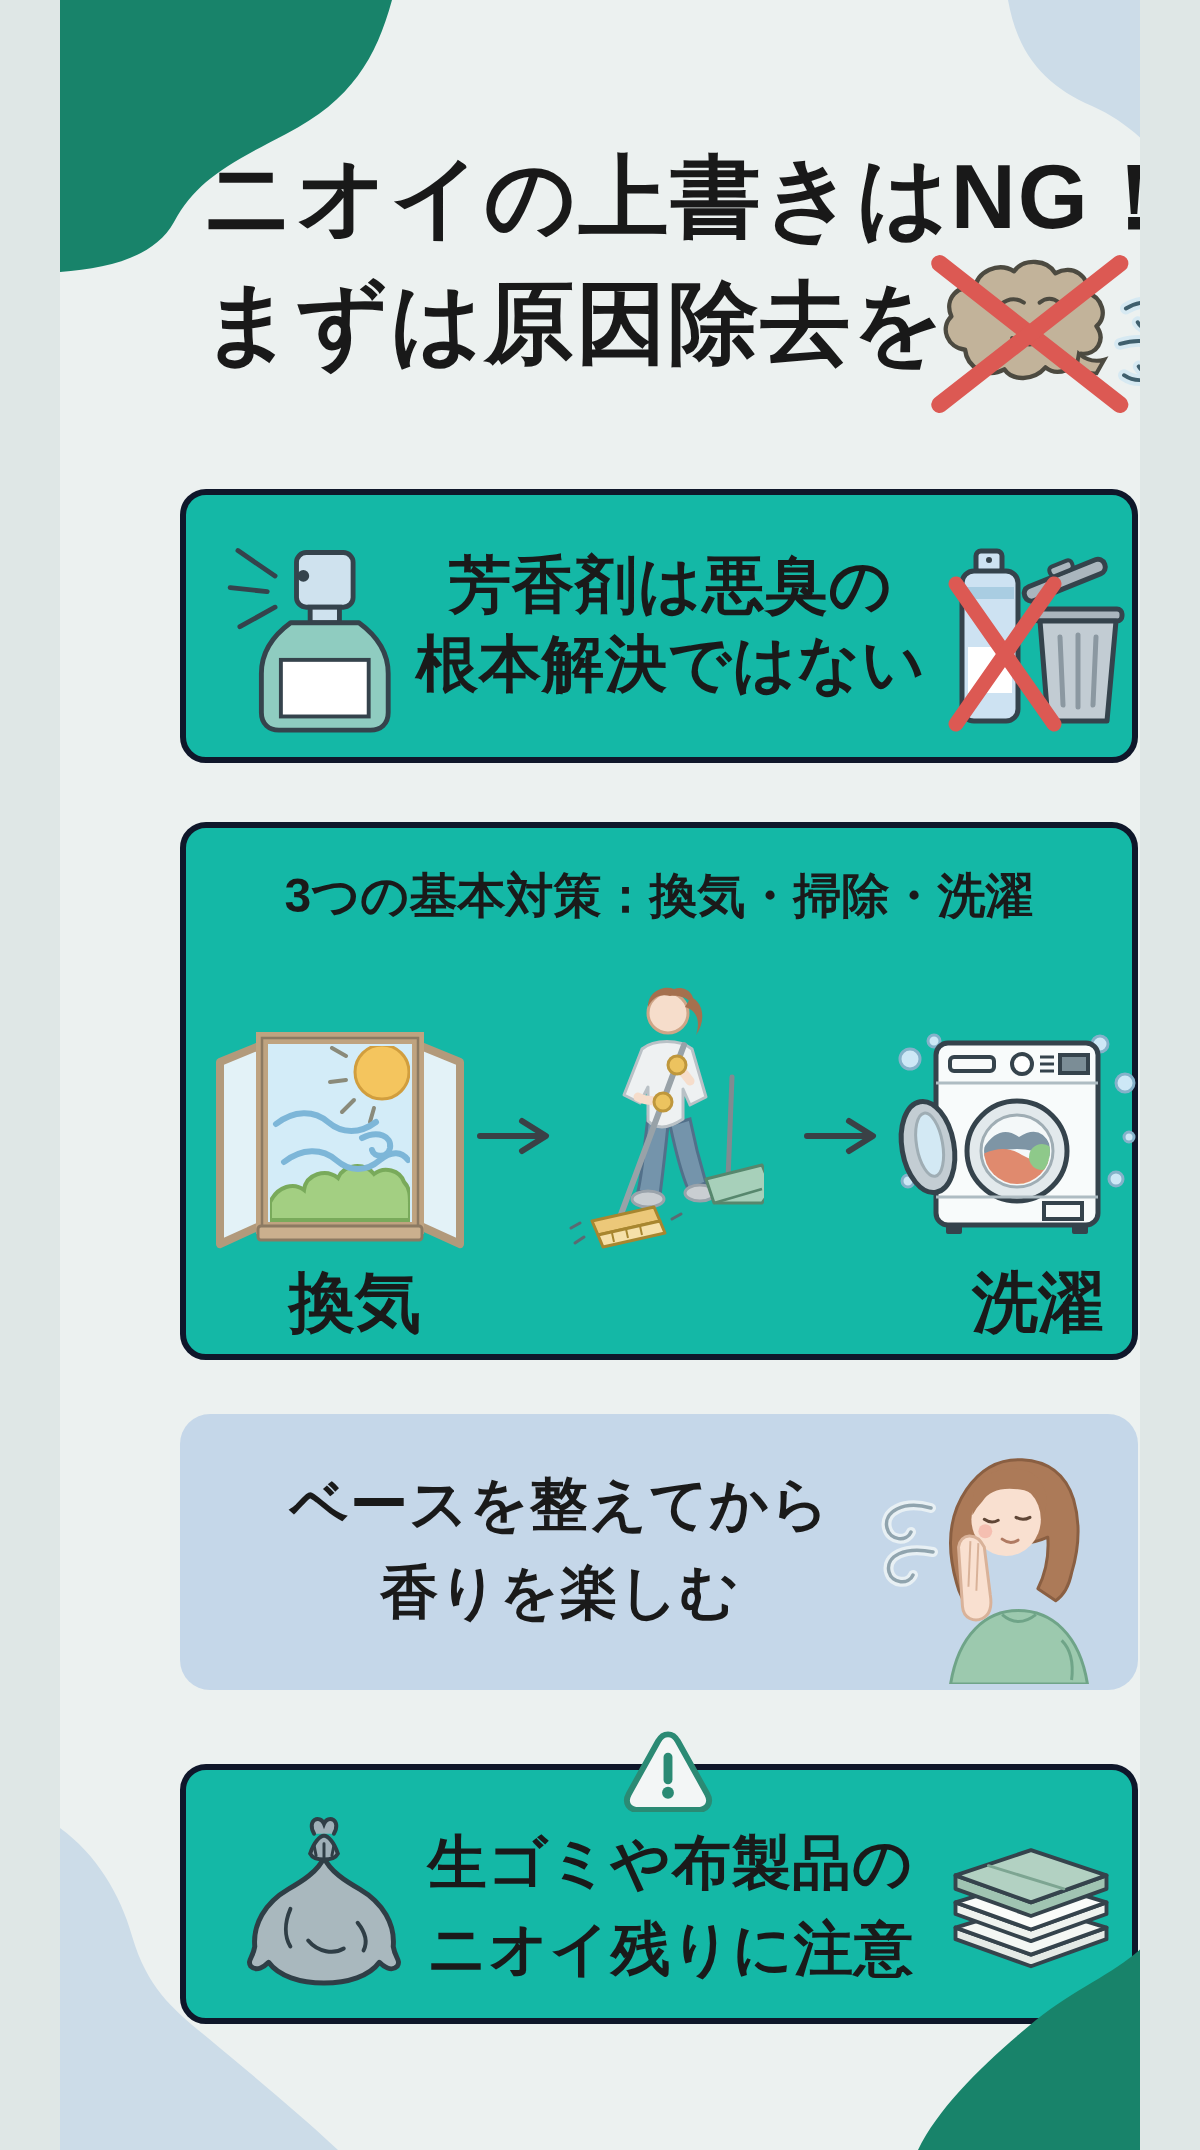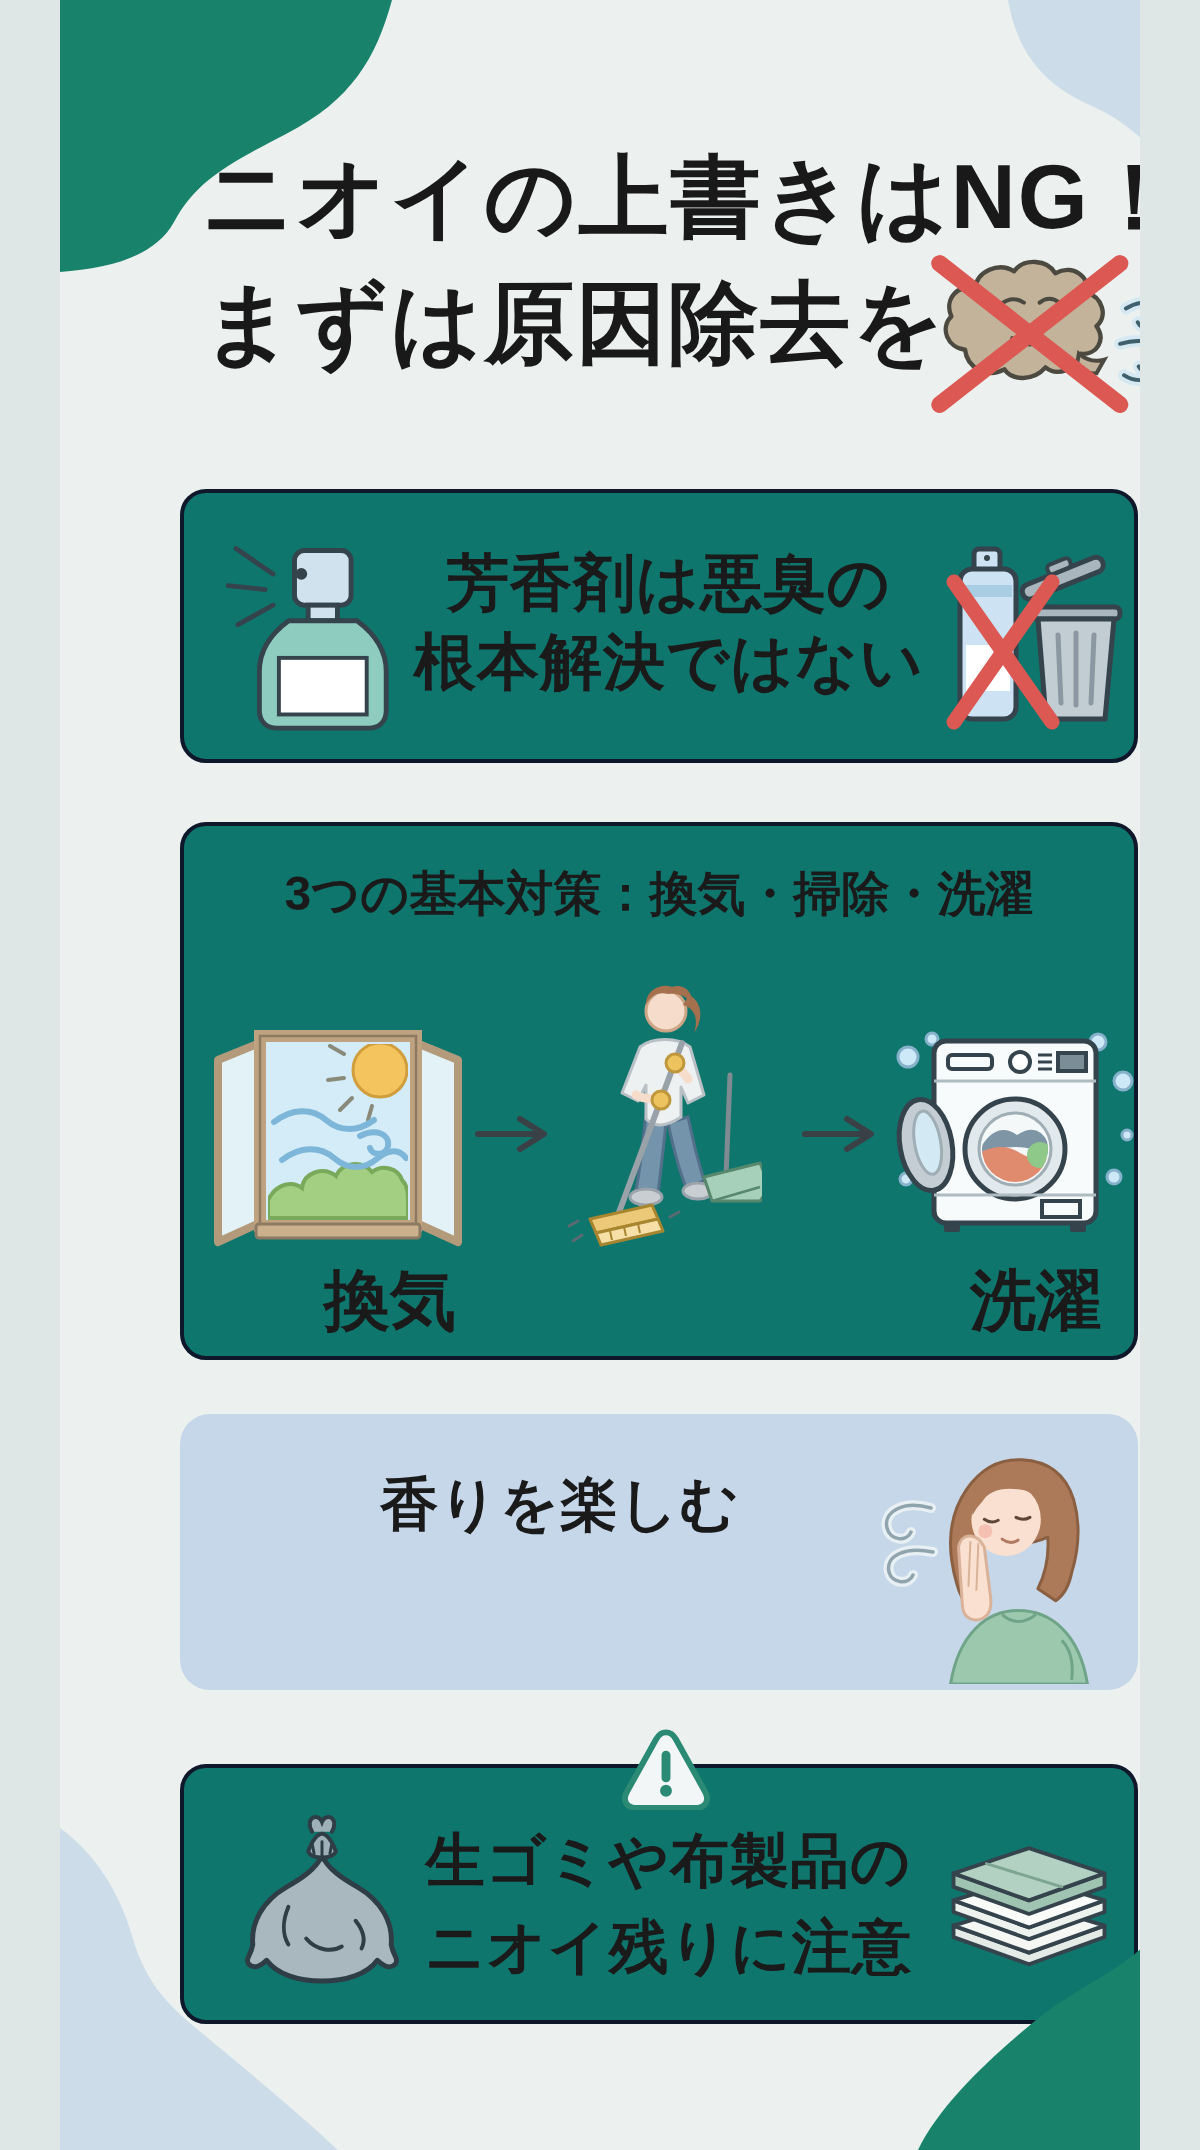--- a/index.html
+++ b/index.html
@@ -7,22 +7,22 @@
     position:relative;width:1080px;height:2150px;margin:0 auto;
     background:#ecf1f0;overflow:hidden;
     font-family:"Liberation Sans",sans-serif;color:#1a1a1a;
   }
   .abs{position:absolute;}
   svg{display:block;}
   .blob-layer{position:absolute;left:0;top:0;width:1200px;height:2150px;z-index:0;}
   .blob-layer.front{z-index:3;}
   .title-line{position:absolute;left:142px;font-size:90px;font-weight:900;line-height:1;
     letter-spacing:2px;white-space:nowrap;z-index:1;color:#191919;}
-  .card{position:absolute;left:120px;width:958px;background:#0f766e;
-    border:4px solid #0f172a;border-radius:26px;box-sizing:border-box;z-index:1;}
+  .card{position:absolute;left:120px;width:958px;background:#14b8a6;
+    border:6px solid #0f172a;border-radius:26px;box-sizing:border-box;z-index:1;}
   #card-fragrance{background:#c5d7e9;border:none;border-radius:30px;}
   .card-text{position:absolute;text-align:center;font-weight:900;color:#1a1a1a;}
   #card-air-freshener .card-text{left:225px;top:50px;width:520px;font-size:62px;line-height:1.28;letter-spacing:1px;}
   #card-basics .card-heading{position:absolute;left:0;top:36px;width:100%;text-align:center;
     font-size:48px;font-weight:900;letter-spacing:0;white-space:nowrap;}
   .step-label{position:absolute;top:430px;width:220px;text-align:center;font-size:66px;font-weight:900;}
   #card-fragrance .card-text{left:55px;top:46px;width:650px;font-size:58px;line-height:1.52;letter-spacing:1px;}
   #card-caution .card-text{left:222px;top:50px;width:525px;font-size:59px;line-height:1.46;letter-spacing:1px;}
 </style>
 </head>
@@ -201,26 +201,27 @@
       <g transform="rotate(-10 34 116)">
         <ellipse cx="34" cy="116" rx="26" ry="46" fill="#c3cdd3" stroke="#35434c" stroke-width="5"></ellipse>
         <ellipse cx="36" cy="114" rx="13" ry="32" fill="#d3e9f4" stroke="#9fadb4" stroke-width="3"></ellipse>
       </g>
       <line x1="42" y1="166" x2="204" y2="166" stroke="#aebcc2" stroke-width="3"></line>
       <rect x="150" y="172" width="38" height="16" fill="none" stroke="#35434c" stroke-width="4"></rect>
       <rect x="52" y="194" width="16" height="9" rx="2" fill="#35434c"></rect>
       <rect x="178" y="194" width="16" height="9" rx="2" fill="#35434c"></rect>
     </svg>
 
-    <div class="step-label" style="left:52px;text-align:right;">換気</div>
+    <div class="step-label" style="left:59px;">換気</div>
     <div class="step-label" style="left:742px;">洗濯</div>
   </section>
 
   <section class="card" id="card-fragrance" style="top:1414px;height:276px;">
     <div class="card-text">
+      <div>ベースを整えてから</div>
       <div>香りを楽しむ</div>
     </div>
 
     <svg class="abs" style="left:695px;top:80px;" width="65" height="95" viewBox="0 0 65 95">
       <g fill="none" stroke-linecap="round">
         <path stroke="#e8f0f4" stroke-width="10" d="M56,14 C28,6 8,18 12,34 C15,47 32,48 36,38 M58,58 C30,52 10,62 14,78 C17,90 34,91 38,81"></path>
         <path stroke="#90a4ae" stroke-width="3.5" d="M56,14 C28,6 8,18 12,34 C15,47 32,48 36,38 M58,58 C30,52 10,62 14,78 C17,90 34,91 38,81"></path>
       </g>
     </svg>
 

